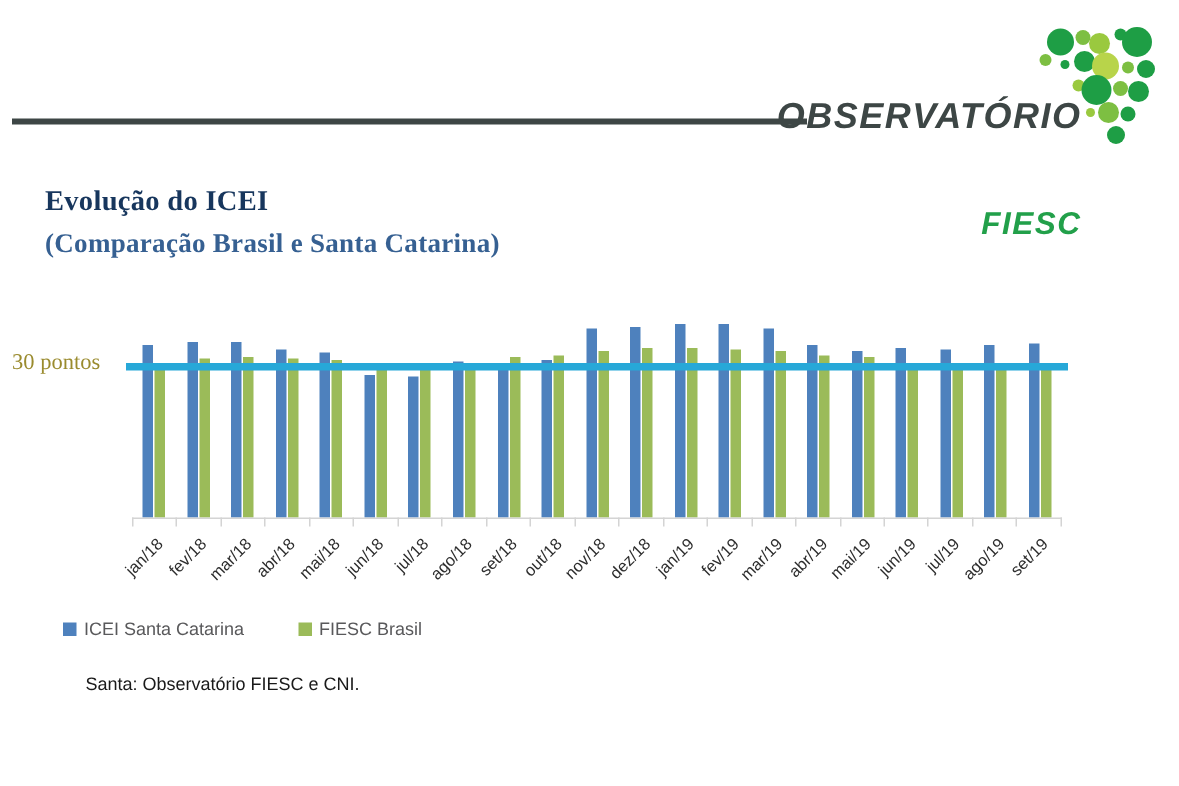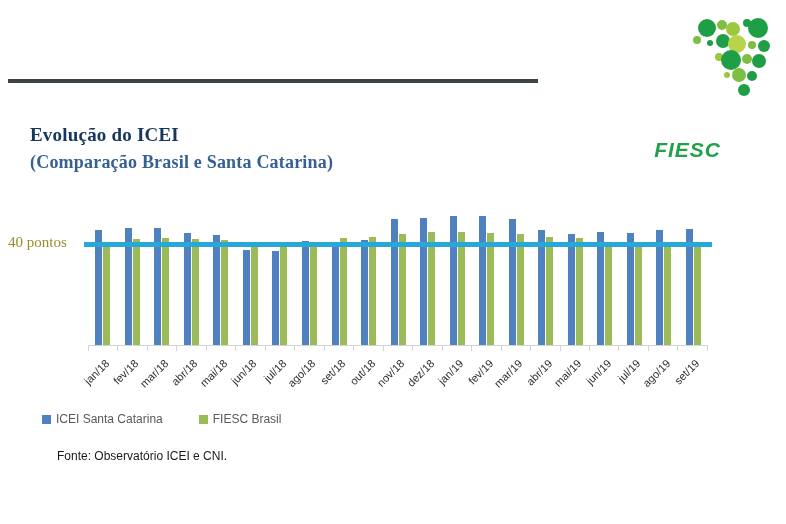--- a/index.html
+++ b/index.html
@@ -195,33 +195,34 @@
     <circle cx="75" cy="34" r="6" fill="#1e9e45"></circle>
     <circle cx="30" cy="45" r="4" fill="#9ac93f"></circle>
     <circle cx="42" cy="48" r="10" fill="#1e9e45"></circle>
     <circle cx="58" cy="47" r="5" fill="#7dbf42"></circle>
     <circle cx="70" cy="49" r="7" fill="#1e9e45"></circle>
     <circle cx="38" cy="63" r="3" fill="#9ac93f"></circle>
     <circle cx="50" cy="63" r="7" fill="#7dbf42"></circle>
     <circle cx="63" cy="64" r="5" fill="#1e9e45"></circle>
     <circle cx="55" cy="78" r="6" fill="#1e9e45"></circle>
   </svg>
+  <div class="logo-word" id="logo-observatorio">OBSERVATÓRIO</div>
   <div class="logo-word" id="logo-fiesc">FIESC</div>
 </div>
 
 <div id="header-rule"></div>
 
 <div id="title-block">
   <h1 id="page-title">Evolução do ICEI</h1>
   <h2 id="page-subtitle">(Comparação Brasil e Santa Catarina)</h2>
 </div>
 
 <div id="chart-area">
 
-  <div id="ref-label">40 pontos</div>
+  <div id="ref-label">30 pontos</div>
 
   <div id="plot">
     <div id="bars">
         <div class="cat">
           <div class="bar sc" style="height: 115px; background: rgb(78, 129, 189);"></div>
           <div class="bar br" style="height: 99px; background: rgb(155, 187, 89);"></div>
         </div>
         <div class="cat">
           <div class="bar sc" style="height: 117px; background: rgb(78, 129, 189);"></div>
           <div class="bar br" style="height: 106px; background: rgb(155, 187, 89);"></div>
@@ -401,13 +402,13 @@
       <span class="swatch sc"></span>
       <span class="legend-text">ICEI Santa Catarina</span>
     </div>
     <div class="legend-item">
       <span class="swatch br"></span>
       <span class="legend-text">FIESC Brasil</span>
     </div>
   </div>
 </div>
 
-<div id="footnote">Fonte: Observatório ICEI e CNI.</div>
+<div id="footnote">Santa: Observatório FIESC e CNI.</div>
 
 </body></html>

